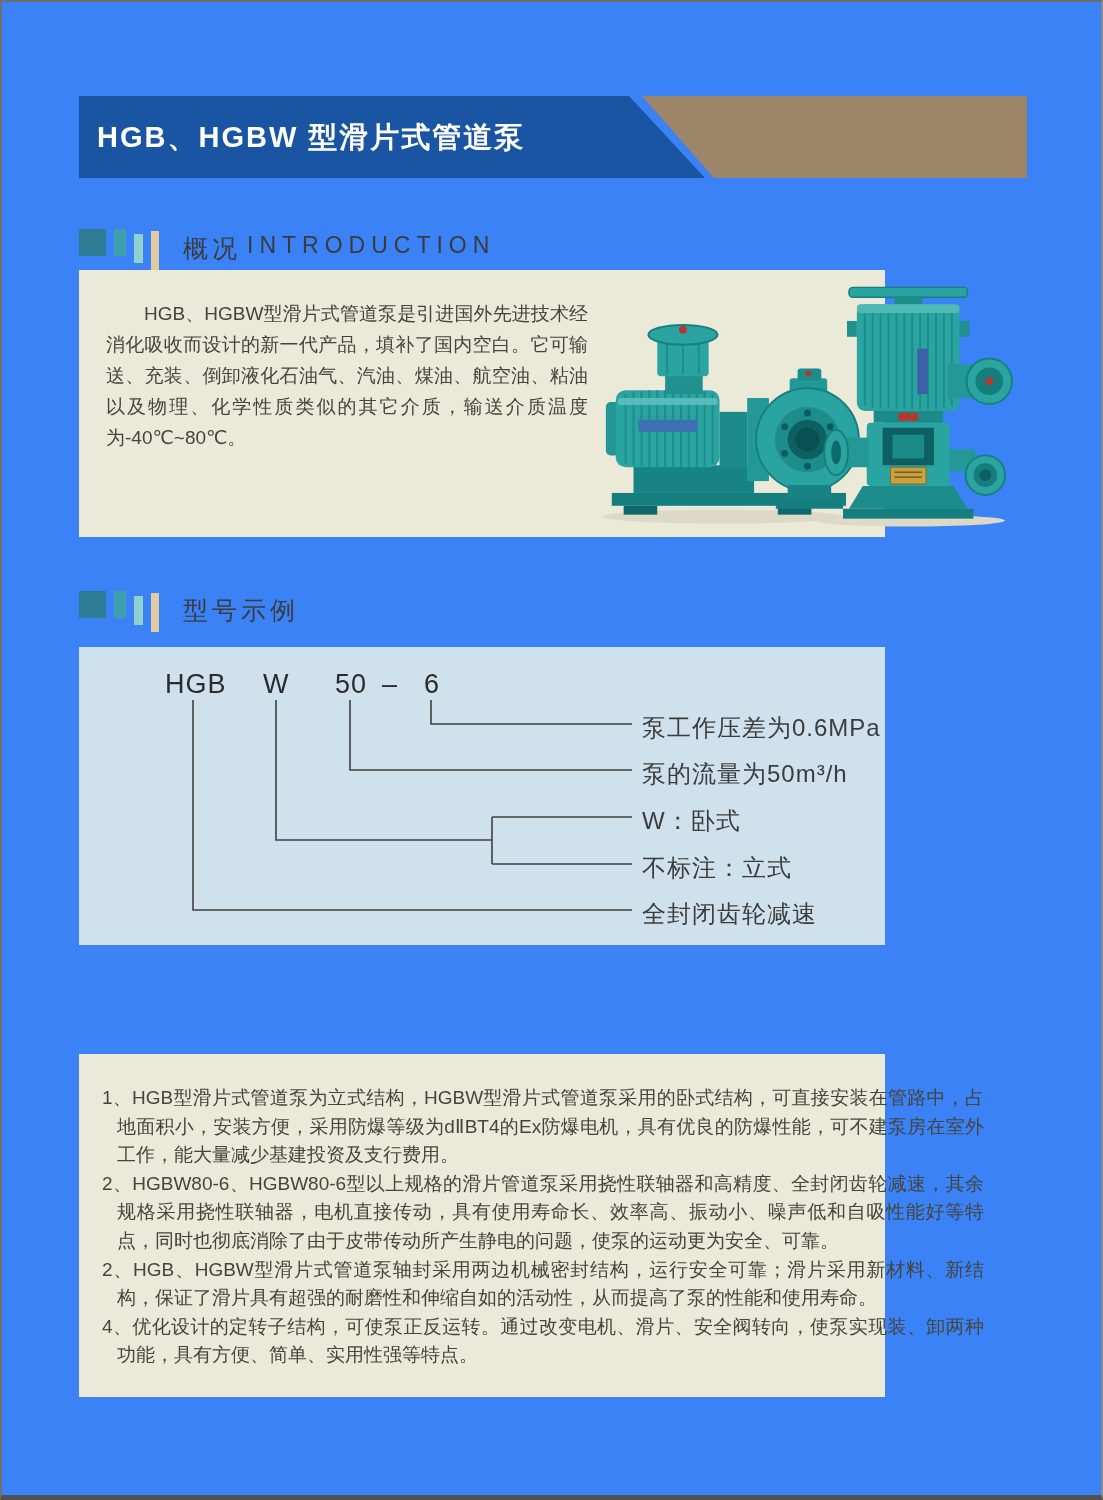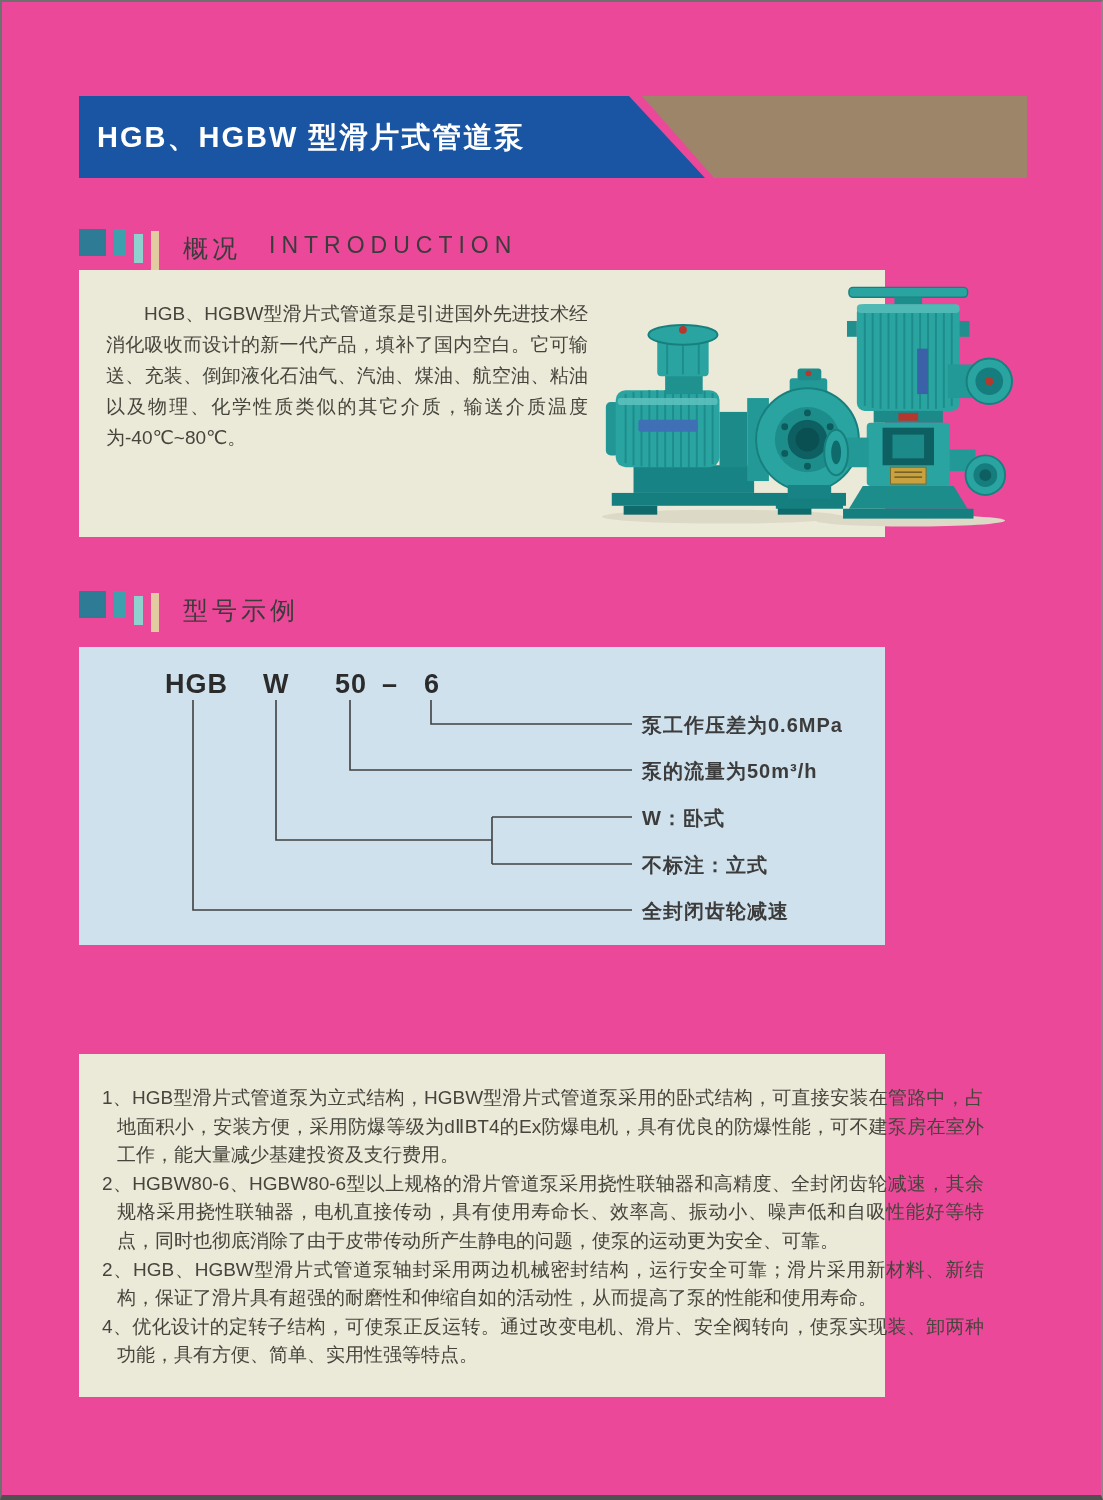--- a/index.html
+++ b/index.html
@@ -1,19 +1,19 @@
 <!DOCTYPE html>
 <html><head>
 <meta charset="utf-8">
 <style>
   * { margin:0; padding:0; box-sizing:border-box; }
   html,body { background:#ffffff; }
   body { font-family:"Liberation Sans","DejaVu Sans",sans-serif; }
   .page{
-    position:relative; width:1103px; height:1500px; background:#ec4899;
+    position:relative; width:1103px; height:1500px; background:#3b82f6;
     border-left:2px solid #6f6f6f; border-top:2px solid #6f6f6f;
     border-right:2px solid #8a8a8a; border-bottom:5px solid #515151;
     overflow:hidden;
   }
   
   .banner-blue{
     position:absolute; left:77px; top:94px; width:626px; height:82px;
     background:#1a55a3;
     clip-path:polygon(0 0, 550px 0, 626px 82px, 0 82px);
   }
@@ -31,41 +31,41 @@
   .sec-head{ position:absolute; left:77px; display:flex; align-items:flex-start; }
   .bar{ display:inline-block; }
   .bar-1{ width:27px; height:27px; background:#2d7b94; }
   .bar-2{ width:12px; height:27px; background:#3da0ad; margin-left:8px; }
   .bar-3{ width:9px;  height:29px; background:#8ed1cf; margin-left:8px; margin-top:5px; }
   .bar-4{ width:8px;  height:39px; background:#e2cba1; margin-left:8px; margin-top:2px; }
   .sec-title{
     margin-left:24px; margin-top:3px; font-size:25px; color:#3b3b3b;
     letter-spacing:4px; white-space:nowrap;
   }
-  .sec-title-en{ font-size:23px; letter-spacing:6px; margin-left:28px; color:#3b3b3b; }
+  .sec-title-en{ font-size:23px; letter-spacing:6px; margin-left:6px; color:#3b3b3b; }
   
   .panel{ position:absolute; left:77px; width:806px; }
   .panel-beige{ background:#ebe9d8; }
   .panel-blue{ background:#cfe1ec; }
   
   .intro-text{
     position:absolute; left:27px; top:28px; width:482px;
     font-size:19px; line-height:31px; color:#45453c;
     text-align:justify; text-indent:2em;
   }
   .pump-photo{ position:absolute; left:515px; top:2px; width:420px; height:262px; }
   
   .model-code{ position:absolute; top:22px; left:0; width:100%; height:34px; }
   .code-part{
-    position:absolute; font-size:27px; font-weight:bold; color:#2b2b2b; letter-spacing:1px;
+    position:absolute; font-size:27px; font-weight:normal; color:#2b2b2b; letter-spacing:1px;
   }
   .model-lines{ position:absolute; left:0; top:0; width:927px; height:298px; }
   .model-label{
-    position:absolute; left:563px; font-size:20px; color:#3c3c3c;
-    white-space:nowrap; letter-spacing:1px;font-weight:bold;
+    position:absolute; left:563px; font-size:24px; color:#3c3c3c;
+    white-space:nowrap; letter-spacing:1px;
   }
   
   .feature-list{
     position:absolute; left:23px; top:30px; width:882px; list-style:none;
   }
   .feature-list li{
     font-size:19px; line-height:28.6px; color:#45453c; text-align:justify;
     padding-left:15px; text-indent:-15px;
   }
 </style>

